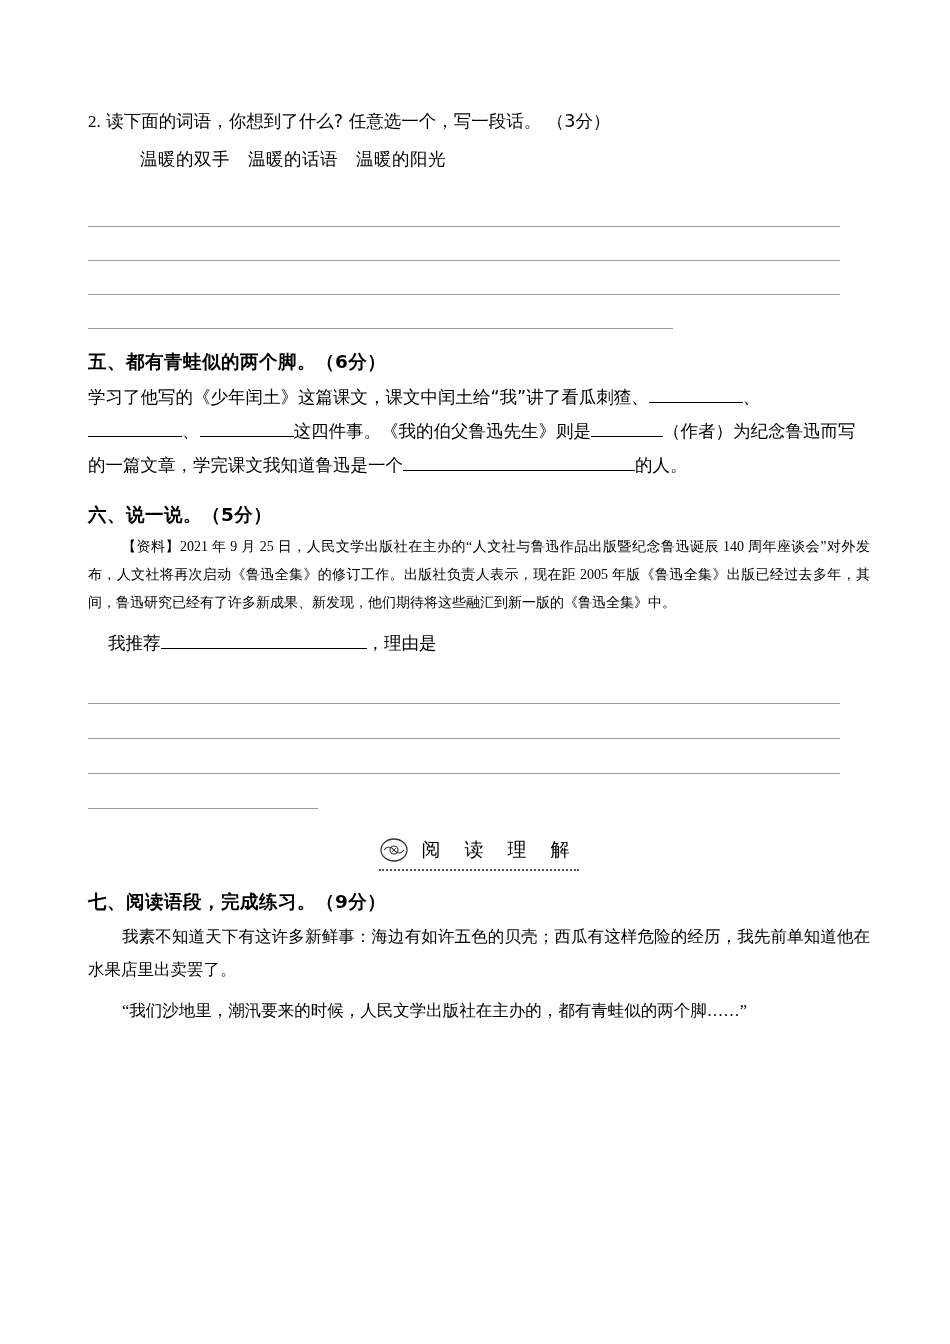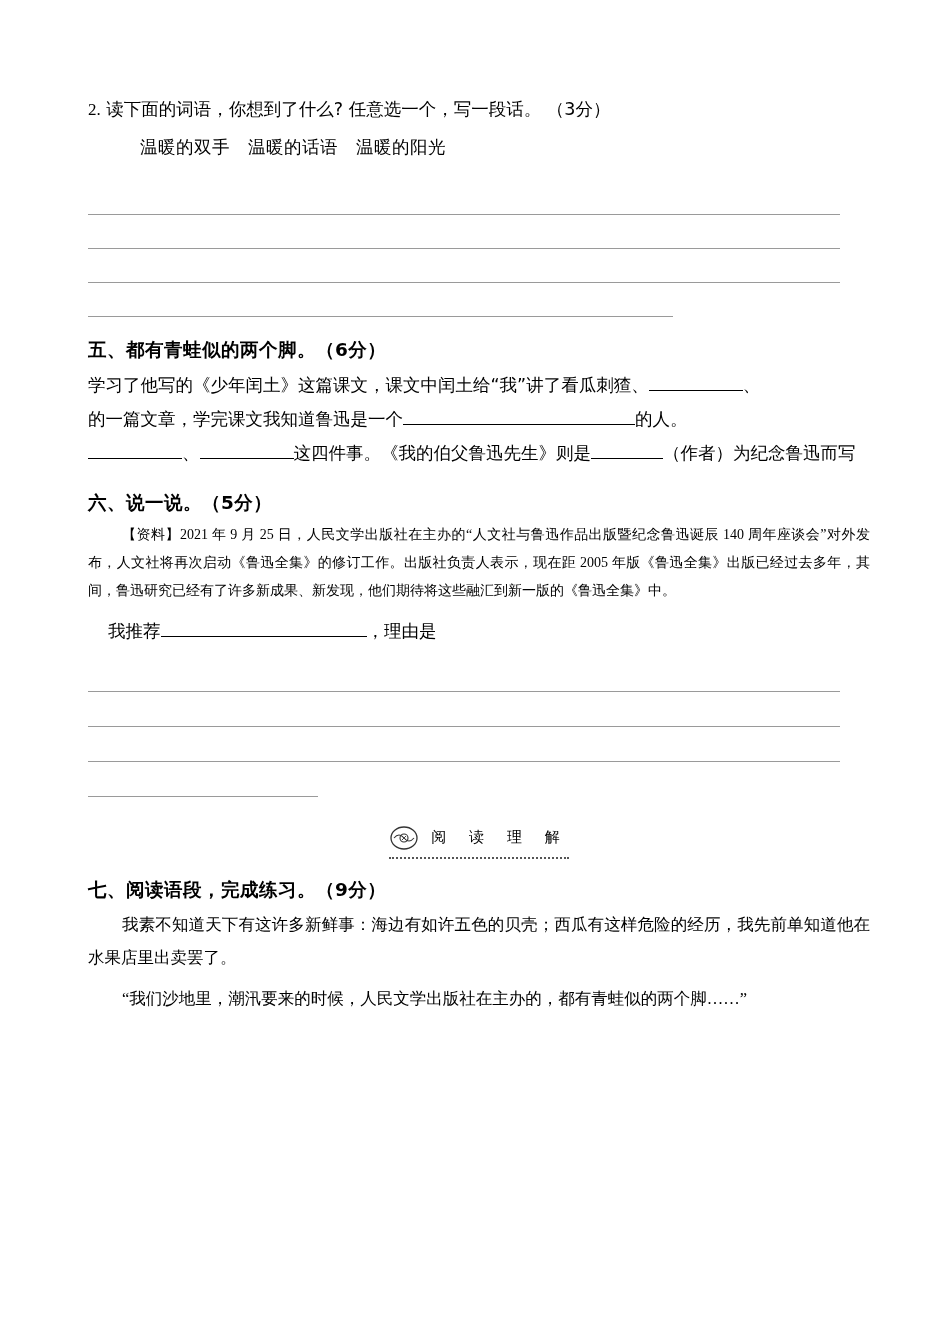--- a/index.html
+++ b/index.html
@@ -10,21 +10,21 @@
   body {
     width: 950px;
     height: 1344px;
     font-family: "Liberation Serif", "DejaVu Serif", serif;
     color: #000000;
     position: relative;
     overflow: hidden;
   }
   .page {
     position: absolute;
-    left: 0; top: 0;
+    left: 0; top: 12px;
     width: 950px;
     height: 1068px;
     padding: 0;
   }
   .content {
     position: absolute;
     left: 88px;
     top: 96px;
     width: 782px;
   }
@@ -102,21 +102,21 @@
   }
   .banner-inner {
     display: flex;
     align-items: center;
     gap: 12px;
     padding-bottom: 4px;
     border-bottom: 2px dotted #555;
   }
   .banner-title {
     font-family: "DejaVu Sans", "Liberation Sans", sans-serif;
-    font-size: 15px;
+    font-size: 19px;
     letter-spacing: 9px;
     font-weight: 500;
   }
   .banner-icon {
     width: 30px;
     height: 30px;
   }
   .quote-para {
     font-size: 16.5px;
     font-family: "Liberation Serif", "DejaVu Serif", serif;
@@ -157,24 +157,24 @@
       <div class="rule full"></div>
       <div class="rule full"></div>
       <div class="rule short"></div>
     </div>
 
     <div class="section-head">五、都有青蛙似的两个脚。（6分）</div>
     <div class="body-para">
       <span>学习了他写的《少年闰土》这篇课文，课文中闰土给“我”讲了看瓜刺猹、</span><span class="blank-u b90"></span><span>、</span>
     </div>
     <div class="body-para">
+      <span class="blank-u b90"></span><span>、</span><span class="blank-u b90"></span><span>这四件事。《我的伯父鲁迅先生》则是</span><span class="blank-u b70"></span><span>（作者）为纪念鲁迅而写</span>
+    </div>
+    <div class="body-para">
       <span>的一篇文章，学完课文我知道鲁迅是一个</span><span class="blank-u b220"></span><span>的人。</span>
-    </div>
-    <div class="body-para">
-      <span class="blank-u b90"></span><span>、</span><span class="blank-u b90"></span><span>这四件事。《我的伯父鲁迅先生》则是</span><span class="blank-u b70"></span><span>（作者）为纪念鲁迅而写</span>
     </div>
 
     <div class="section-head">六、说一说。（5分）</div>
     <div class="serif-para indent">【资料】2021 年 9 月 25 日，人民文学出版社在主办的“人文社与鲁迅作品出版暨纪念鲁迅诞辰 140 周年座谈会”对外发布，人文社将再次启动《鲁迅全集》的修订工作。出版社负责人表示，现在距 2005 年版《鲁迅全集》出版已经过去多年，其间，鲁迅研究已经有了许多新成果、新发现，他们期待将这些融汇到新一版的《鲁迅全集》中。</div>
 
     <div class="recommend-line">
       <span>我推荐</span><span class="blank-u b200"></span><span>，理由是</span>
     </div>
 
     <div class="rule-block">

